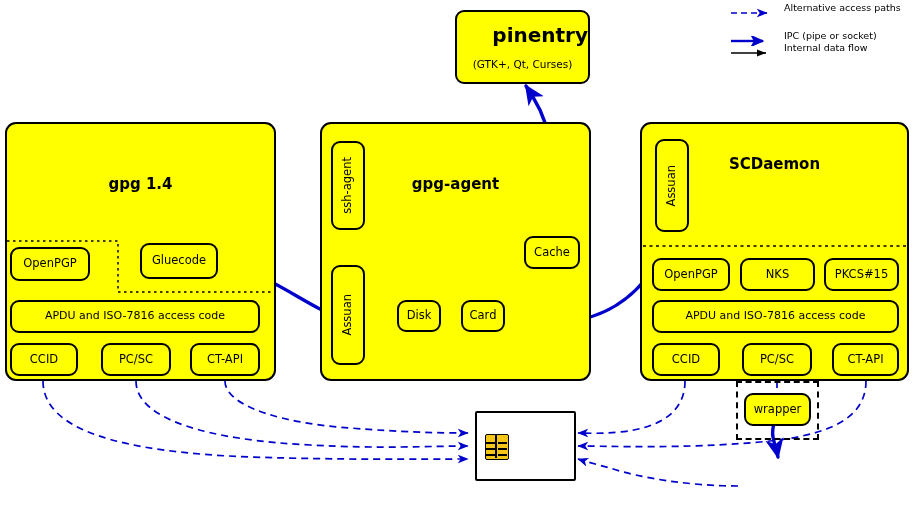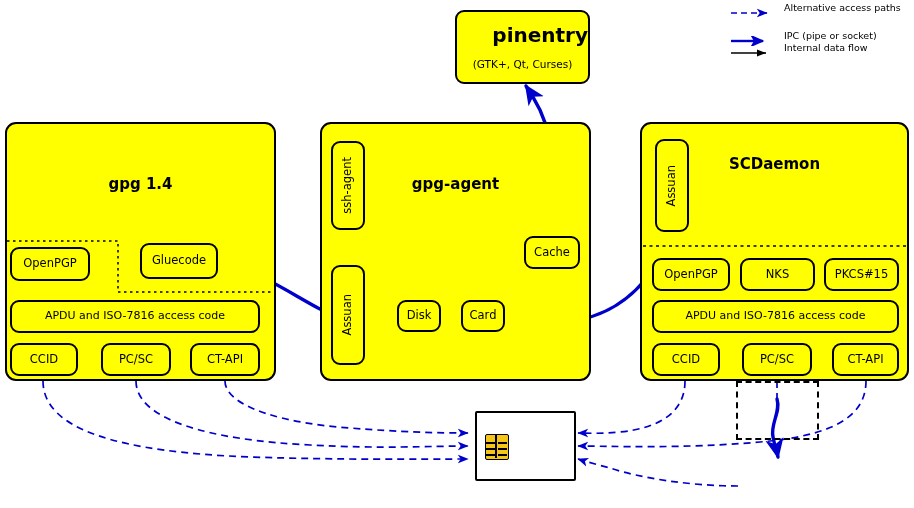--- a/index.html
+++ b/index.html
@@ -219,20 +219,23 @@
     <span class="lbl">CCID</span>
   </div>
   <div class="node" style="left:742px; top:343px; width:70px; height:33px;">
     <span class="lbl">PC/SC</span>
   </div>
   <div class="node" style="left:832px; top:343px; width:67px; height:33px;">
     <span class="lbl">CT-API</span>
   </div>
 
   <div class="dashbox" style="left:736px; top:381px; width:83px; height:59px;"></div>
+  <div class="node" style="left:744px; top:393px; width:67px; height:33px;">
+    <span class="lbl">wrapper</span>
+  </div>
 
 
   <div class="card" style="left:475px; top:411px; width:101px; height:70px;">
     <div class="chip" style="left:8px; top:21px; width:24px; height:26px;">
       <i style="left:0px; top:7px; width:9px; height:1.6px;"></i>
       <i style="left:0px; top:13px; width:9px; height:1.6px;"></i>
       <i style="left:0px; top:19px; width:9px; height:1.6px;"></i>
       <i style="left:12px; top:7px; width:9px; height:1.6px;"></i>
       <i style="left:12px; top:13px; width:9px; height:1.6px;"></i>
       <i style="left:12px; top:19px; width:9px; height:1.6px;"></i>

